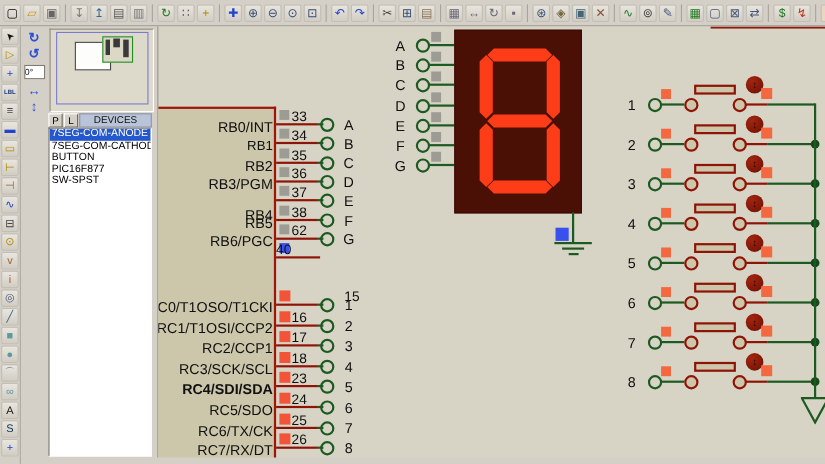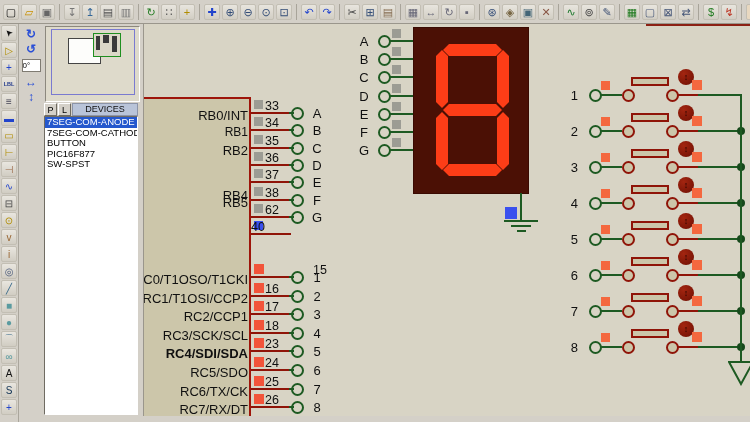--- a/index.html
+++ b/index.html
@@ -200,40 +200,42 @@
       <div class="abs wire-r" style="left: 107px; top: 122.6px; width: 38px; height: 2px;"></div>
       <div class="abs ind" style="left: 110px; top: 110.6px; width: 9px; height: 9px; background: rgb(156, 156, 148);"></div>
       <div class="abs lbl" style="left: 121px; top: 109.6px; font-size: 12.5px;">35</div>
       <div class="abs lbl" style="left: -60px; top: 119.6px; width: 164px; text-align: right; font-size: 13px; line-height: 13px;">RB2</div>
       <div class="abs wire-g" style="left: 145px; top: 122.6px; width: 5px; height: 2px;"></div>
       <div class="abs term" style="left: 147px; top: 117.6px; width: 13px; height: 13px;"></div>
       <div class="abs lbl" style="left: 165px; top: 116.6px; width: 16px; text-align: center; font-size: 13px;">C</div>
       <div class="abs wire-r" style="left: 107px; top: 139.9px; width: 38px; height: 2px;"></div>
       <div class="abs ind" style="left: 110px; top: 127.9px; width: 9px; height: 9px; background: rgb(156, 156, 148);"></div>
       <div class="abs lbl" style="left: 121px; top: 126.9px; font-size: 12.5px;">36</div>
+      <div class="abs lbl" style="left: -60px; top: 136.9px; width: 164px; text-align: right; font-size: 13px; line-height: 13px;">RB3/PGM</div>
       <div class="abs wire-g" style="left: 145px; top: 139.9px; width: 5px; height: 2px;"></div>
       <div class="abs term" style="left: 147px; top: 134.9px; width: 13px; height: 13px;"></div>
       <div class="abs lbl" style="left: 165px; top: 133.9px; width: 16px; text-align: center; font-size: 13px;">D</div>
       <div class="abs wire-r" style="left: 107px; top: 157.2px; width: 38px; height: 2px;"></div>
       <div class="abs ind" style="left: 110px; top: 145.2px; width: 9px; height: 9px; background: rgb(156, 156, 148);"></div>
       <div class="abs lbl" style="left: 121px; top: 144.2px; font-size: 12.5px;">37</div>
       <div class="abs lbl" style="left: -60px; top: 165px; width: 164px; text-align: right; font-size: 13px; line-height: 13px;">RB4</div>
       <div class="abs wire-g" style="left: 145px; top: 157.2px; width: 5px; height: 2px;"></div>
       <div class="abs term" style="left: 147px; top: 152.2px; width: 13px; height: 13px;"></div>
       <div class="abs lbl" style="left: 165px; top: 151.2px; width: 16px; text-align: center; font-size: 13px;">E</div>
       <div class="abs wire-r" style="left: 107px; top: 174.5px; width: 38px; height: 2px;"></div>
       <div class="abs ind" style="left: 110px; top: 162.5px; width: 9px; height: 9px; background: rgb(156, 156, 148);"></div>
       <div class="abs lbl" style="left: 121px; top: 161.5px; font-size: 12.5px;">38</div>
       <div class="abs lbl" style="left: -60px; top: 171.5px; width: 164px; text-align: right; font-size: 13px; line-height: 13px;">RB5</div>
       <div class="abs wire-g" style="left: 145px; top: 174.5px; width: 5px; height: 2px;"></div>
       <div class="abs term" style="left: 147px; top: 169.5px; width: 13px; height: 13px;"></div>
       <div class="abs lbl" style="left: 165px; top: 168.5px; width: 16px; text-align: center; font-size: 13px;">F</div>
       <div class="abs wire-r" style="left: 107px; top: 191.8px; width: 38px; height: 2px;"></div>
       <div class="abs ind" style="left: 110px; top: 179.8px; width: 9px; height: 9px; background: rgb(156, 156, 148);"></div>
       <div class="abs lbl" style="left: 121px; top: 178.8px; font-size: 12.5px;">62</div>
+      <div class="abs lbl" style="left: -60px; top: 188.8px; width: 164px; text-align: right; font-size: 13px; line-height: 13px;">RB6/PGC</div>
       <div class="abs wire-g" style="left: 145px; top: 191.8px; width: 5px; height: 2px;"></div>
       <div class="abs term" style="left: 147px; top: 186.8px; width: 13px; height: 13px;"></div>
       <div class="abs lbl" style="left: 165px; top: 185.8px; width: 16px; text-align: center; font-size: 13px;">G</div>
       <div class="abs wire-r" style="left: 107px; top: 209.1px; width: 40px; height: 2px;"></div>
       <div class="abs ind" style="left: 110px; top: 197.1px; width: 9px; height: 9px; background: rgb(58, 80, 238);"></div>
       <div class="abs lbl" style="left: 107px; top: 196.1px; font-size: 12.5px;">40</div>
       <div class="abs wire-r" style="left: 107px; top: 252px; width: 38px; height: 2px;"></div>
       <div class="abs ind" style="left: 110px; top: 240px; width: 10px; height: 10px; background: rgb(242, 84, 58);"></div>
       <div class="abs lbl" style="left: 121px; top: 239px; font-size: 12.5px; padding-left: 48px;">15</div>
       <div class="abs lbl" style="left: -60px; top: 249px; width: 164px; text-align: right; font-size: 13px; line-height: 13px;">RC0/T1OSO/T1CKI</div>

